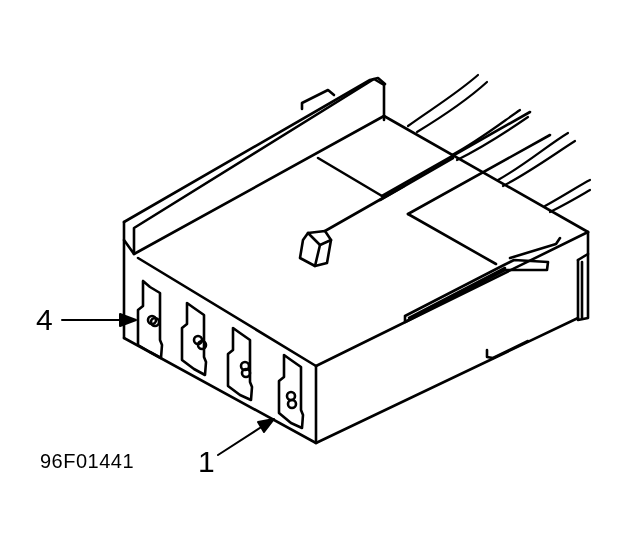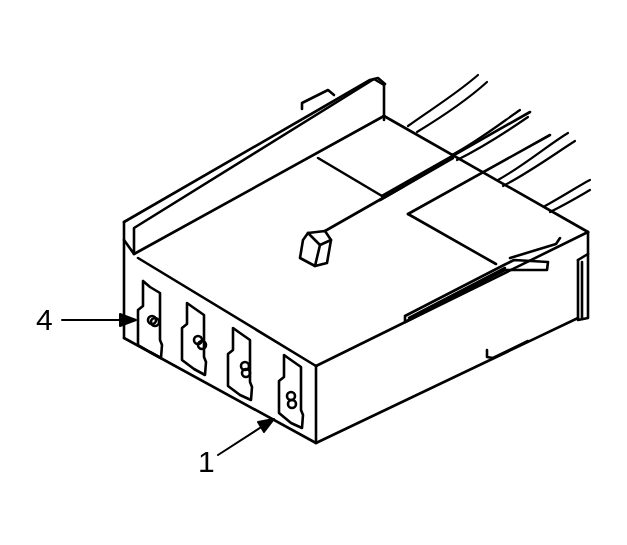--- a/index.html
+++ b/index.html
@@ -91,13 +91,14 @@
       <path d="M136 320 L120 314 L120 326 Z" fill="#000"></path>
     </g>
     <g stroke-width="2">
       <path d="M218 455 L266 424"></path>
       <path d="M274 419 L258 422 L264 432 Z" fill="#000"></path>
     </g>
   </svg>
 
   <div class="label callout" style="left:36px; top:305px;">4</div>
   <div class="label callout" style="left:198px; top:447px;">1</div>
+  <div class="label figid" style="left:40px; top:451px;">96F01441</div>
 </div>
 
 </body></html>

